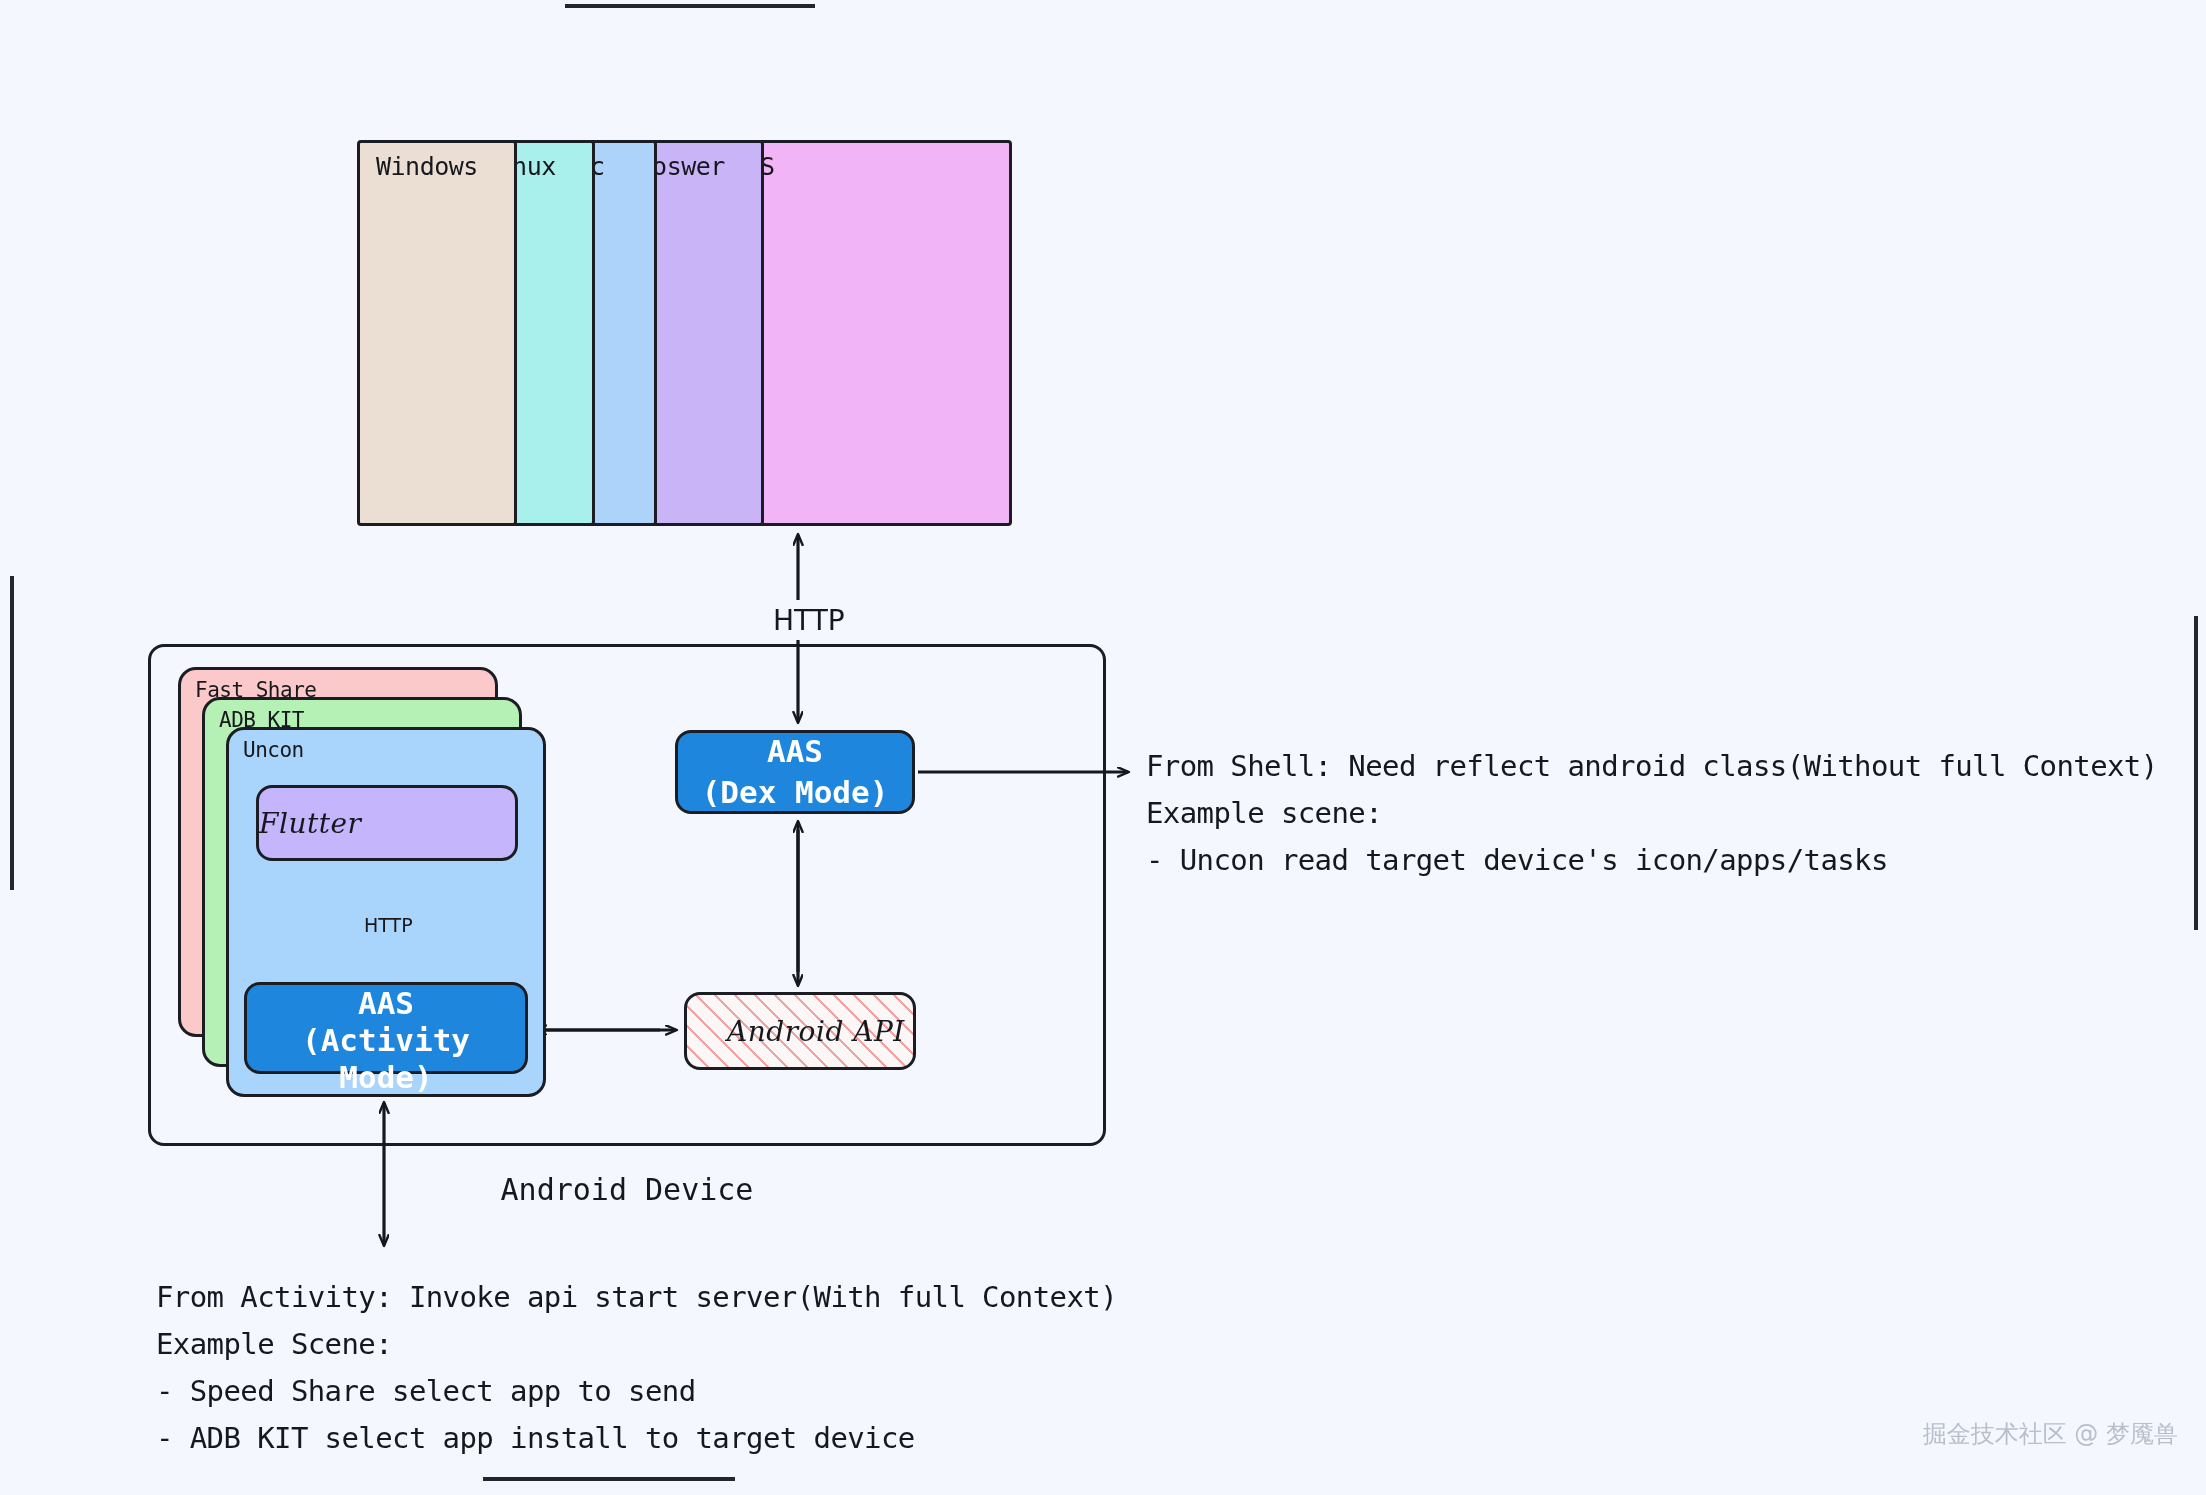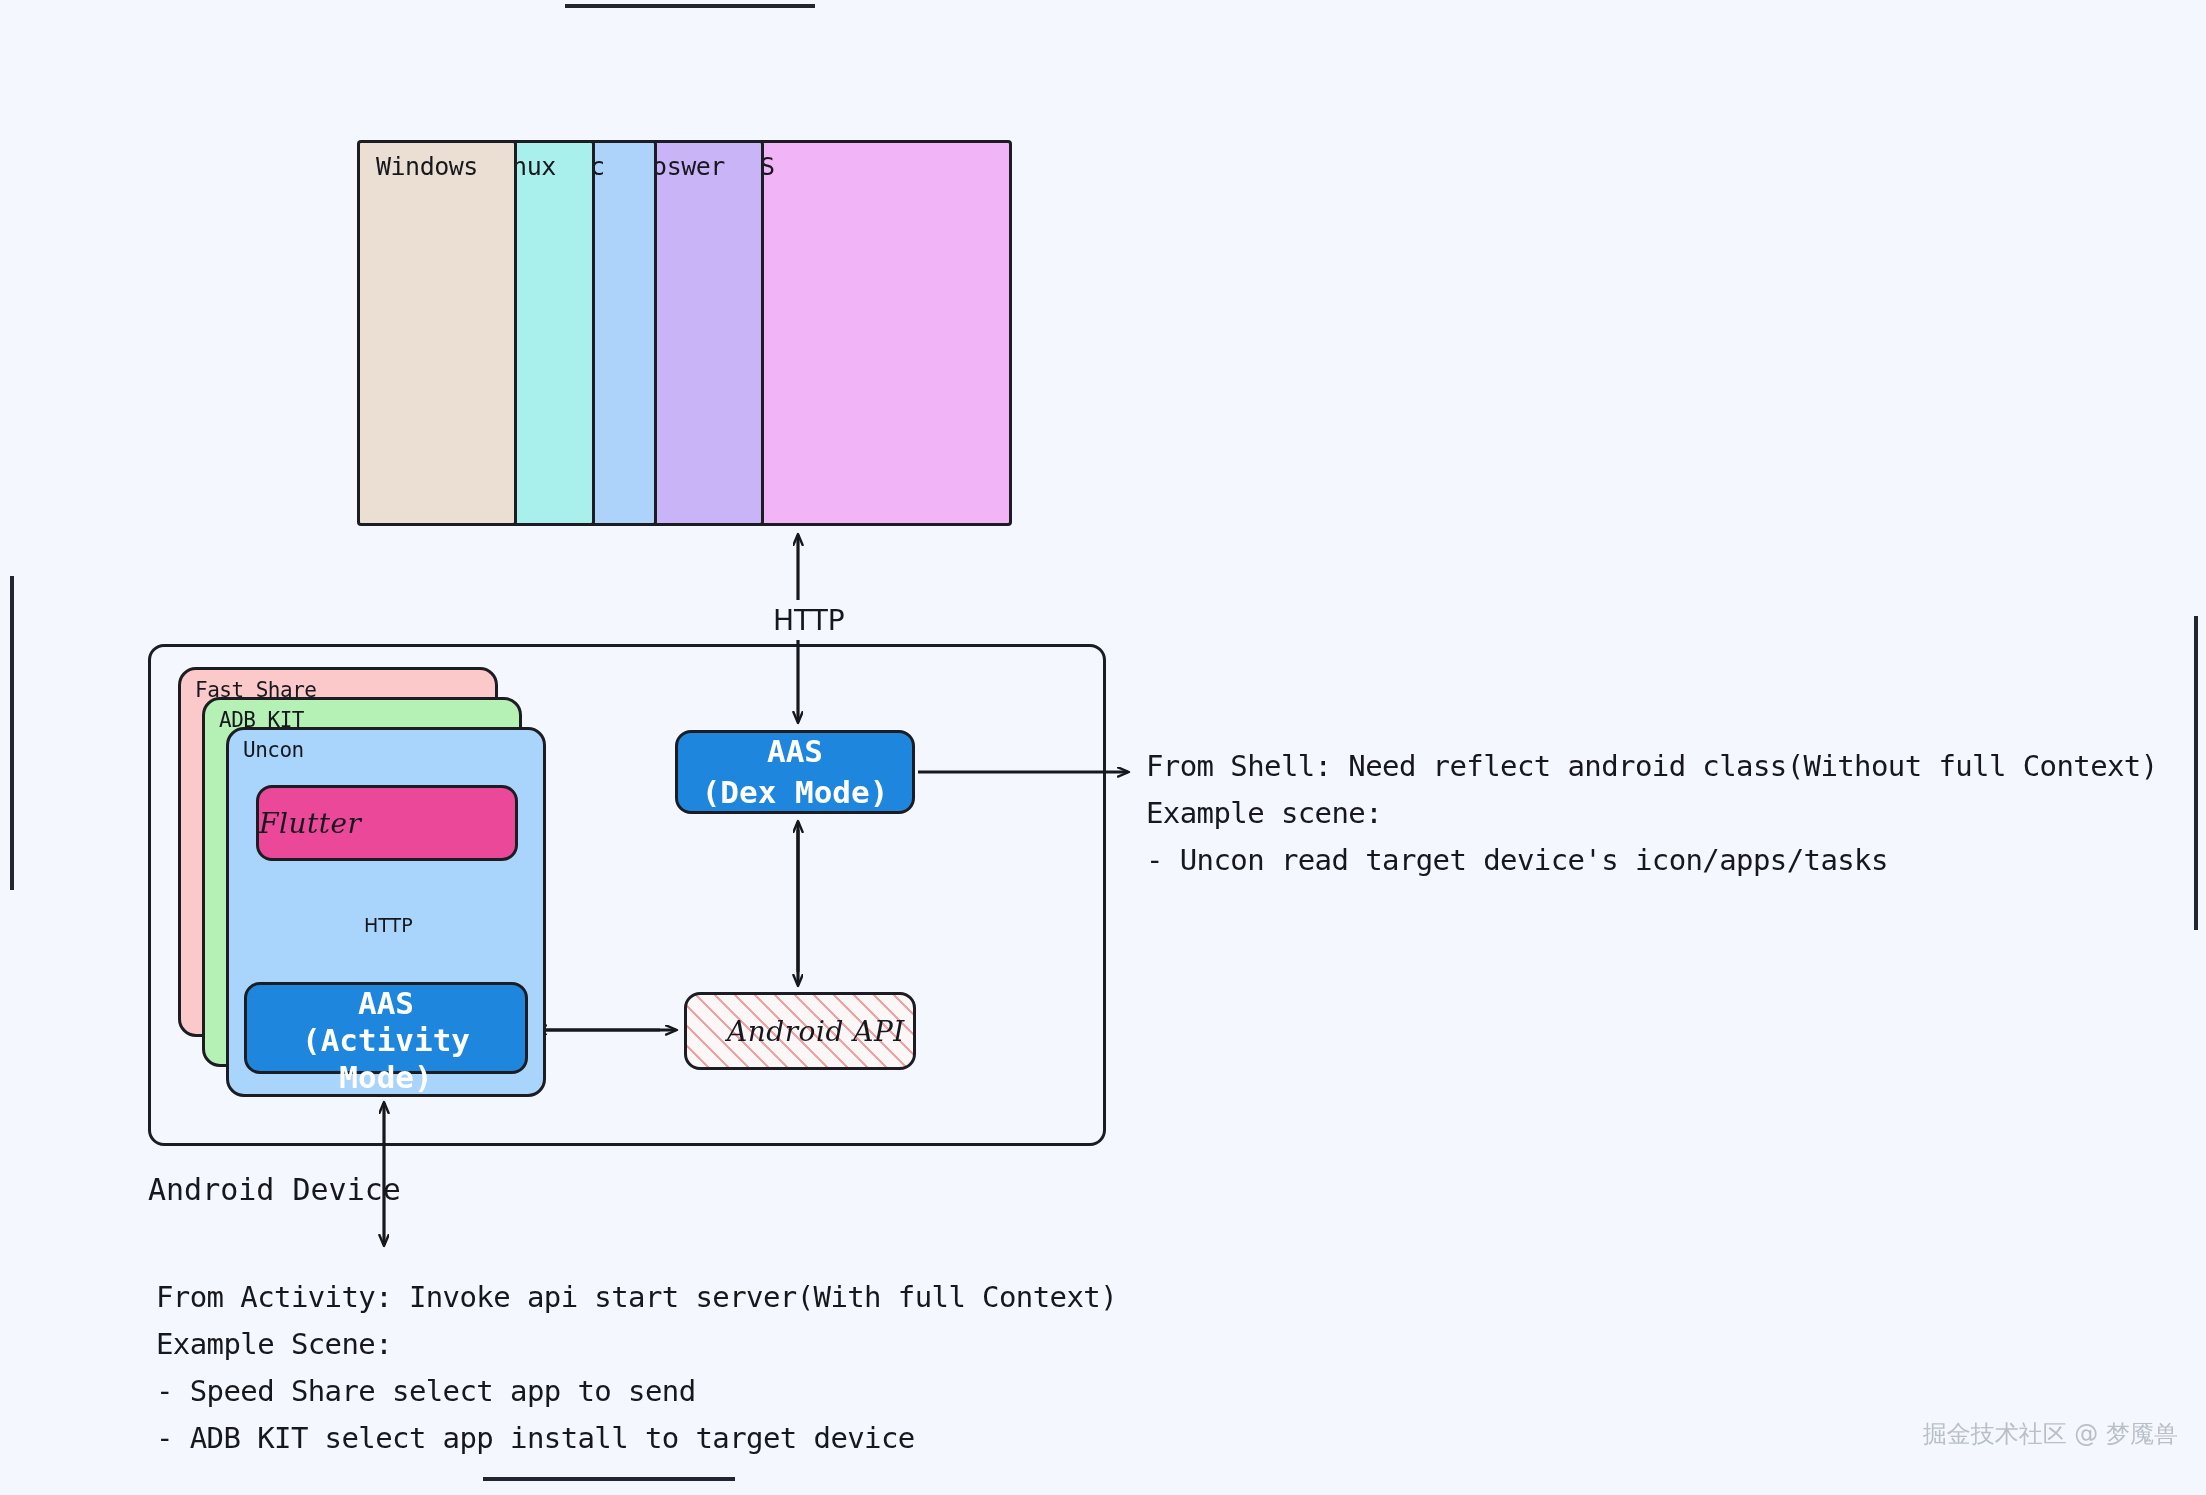--- a/index.html
+++ b/index.html
@@ -56,21 +56,21 @@
     border: 3px solid #1b1d23;
     border-radius: 16px;
     box-sizing: border-box;
     background: transparent;
   }
   .device-caption {
     position: absolute;
     left: 148px;
     top: 1172px;
     width: 958px;
-    text-align: left;
+    text-align: center;
     font-family: "DejaVu Sans Mono", monospace;
     font-size: 30px;
     color: #16181d;
   }
 
   
   .appcard {
     position: absolute;
     border: 3px solid #1b1d23;
     border-radius: 18px;
@@ -186,21 +186,21 @@
   <div class="appcard" style="left:178px; top:667px; width:320px; height:370px; z-index:21; background:#fbc9c9;">
     <span class="appcard-label">Fast Share</span>
   </div>
   <div class="appcard" style="left:202px; top:697px; width:320px; height:370px; z-index:22; background:#b5f0b5;">
     <span class="appcard-label">ADB KIT</span>
   </div>
   <div class="appcard" style="left:226px; top:727px; width:320px; height:370px; z-index:23; background:#a9d4fb;">
     <span class="appcard-label">Uncon</span>
   </div>
 
-  <div class="node" style="left:256px; top:785px; width:262px; height:76px; z-index:30; background:#ec4899;">
+  <div class="node" style="left:256px; top:785px; width:262px; height:76px; z-index:30; background:#c4b5fd;">
     <span class="node-hand">Flutter</span>
   </div>
 
   <div class="node" style="left:244px; top:982px; width:284px; height:92px; z-index:30; background:#1f86dd; flex-direction:column;">
     <span class="node-mono l1">AAS</span>
     <span class="node-mono">(Activity Mode)</span>
   </div>
 
   <div class="node" style="left:675px; top:730px; width:240px; height:84px; z-index:30; background:#1f86dd; flex-direction:column;">
     <span class="node-mono l1">AAS</span>

